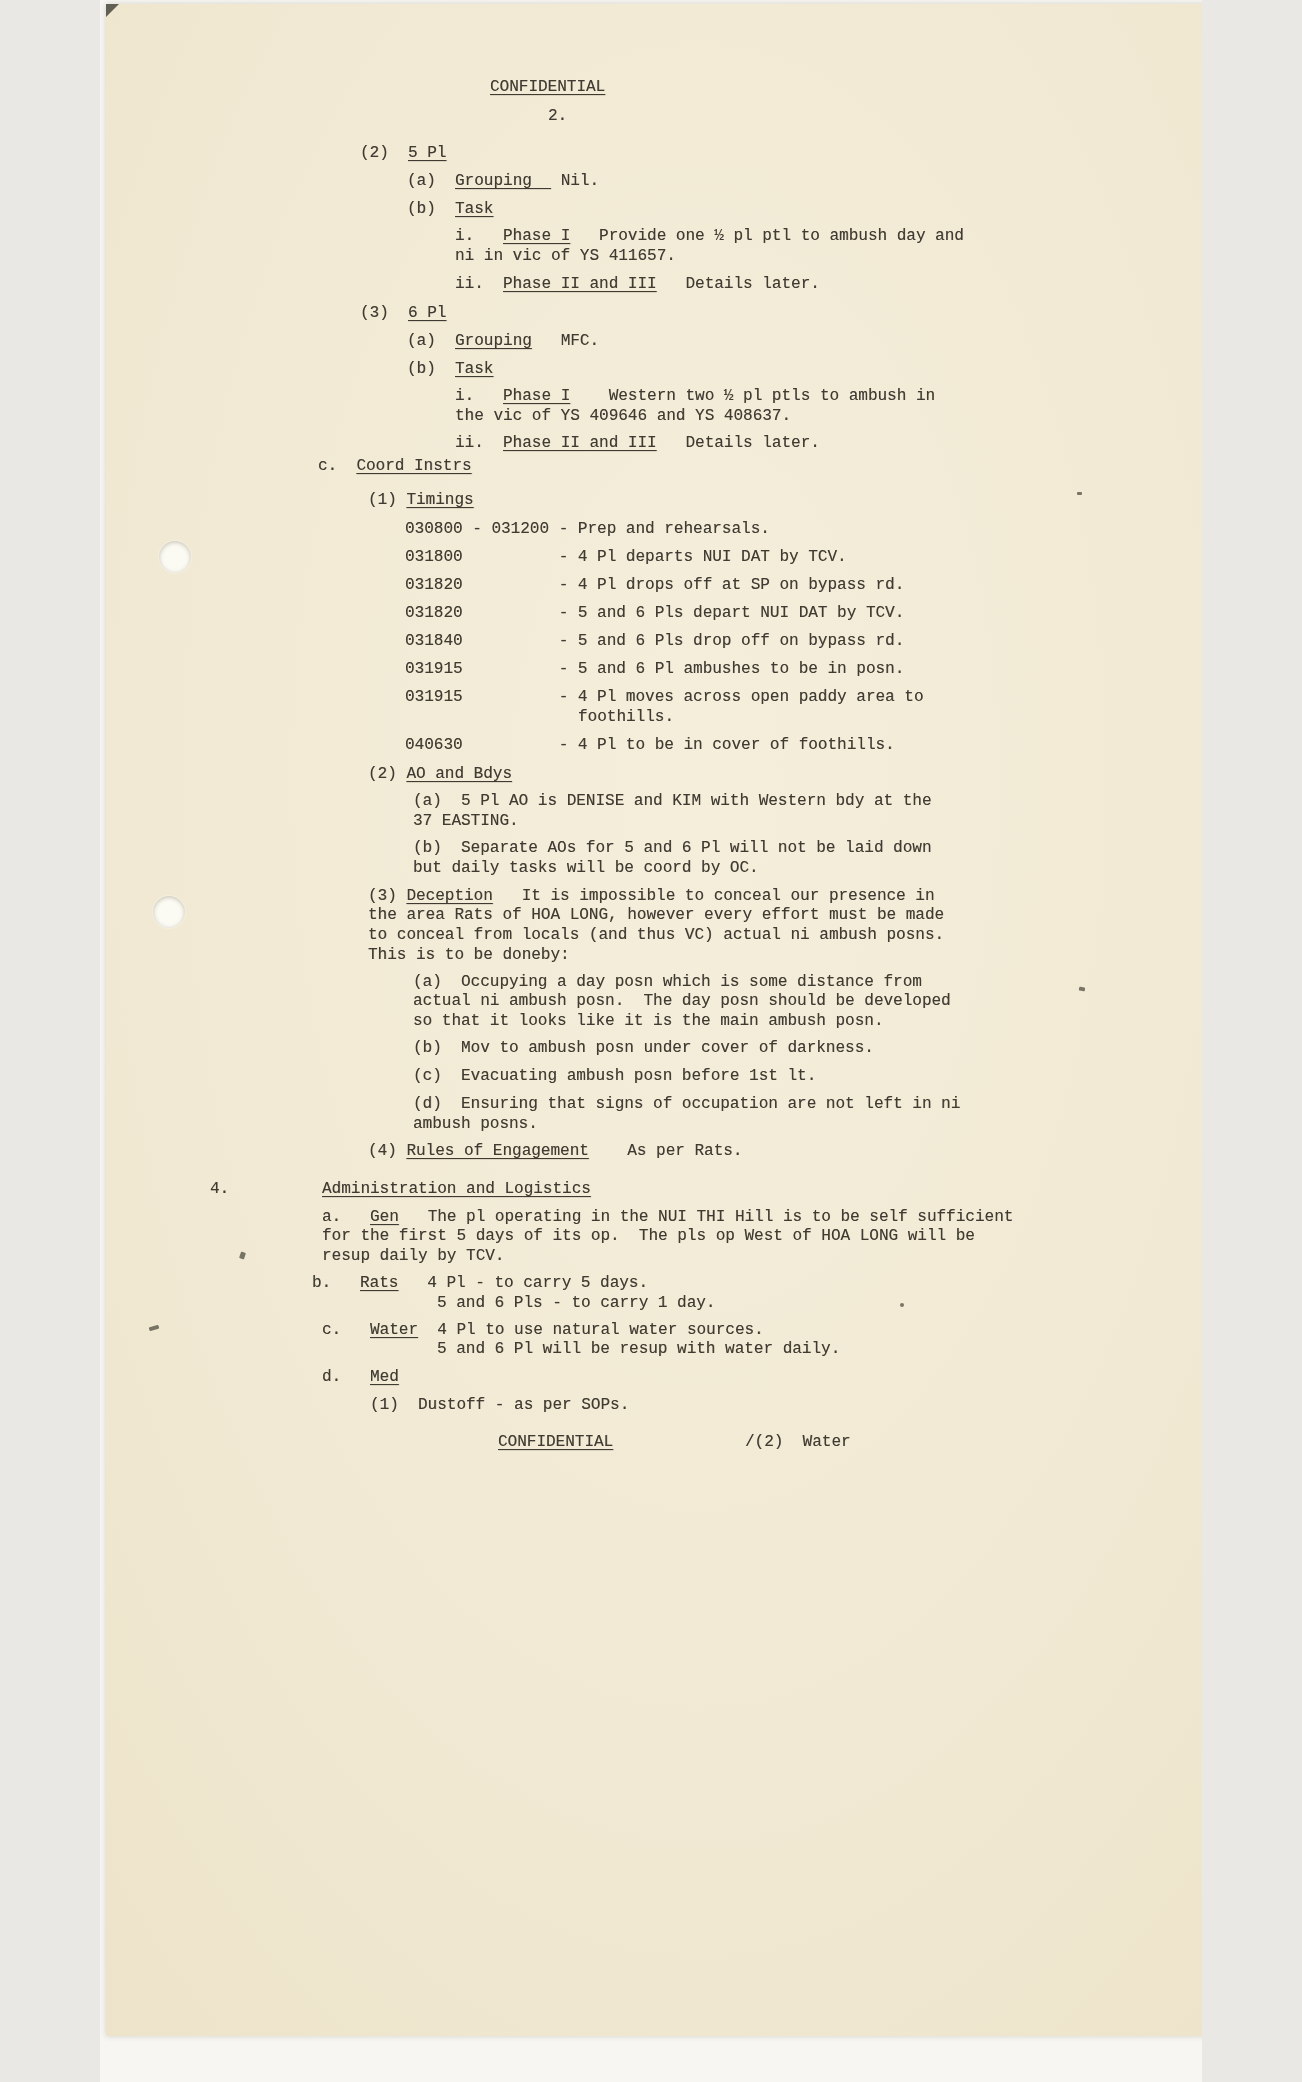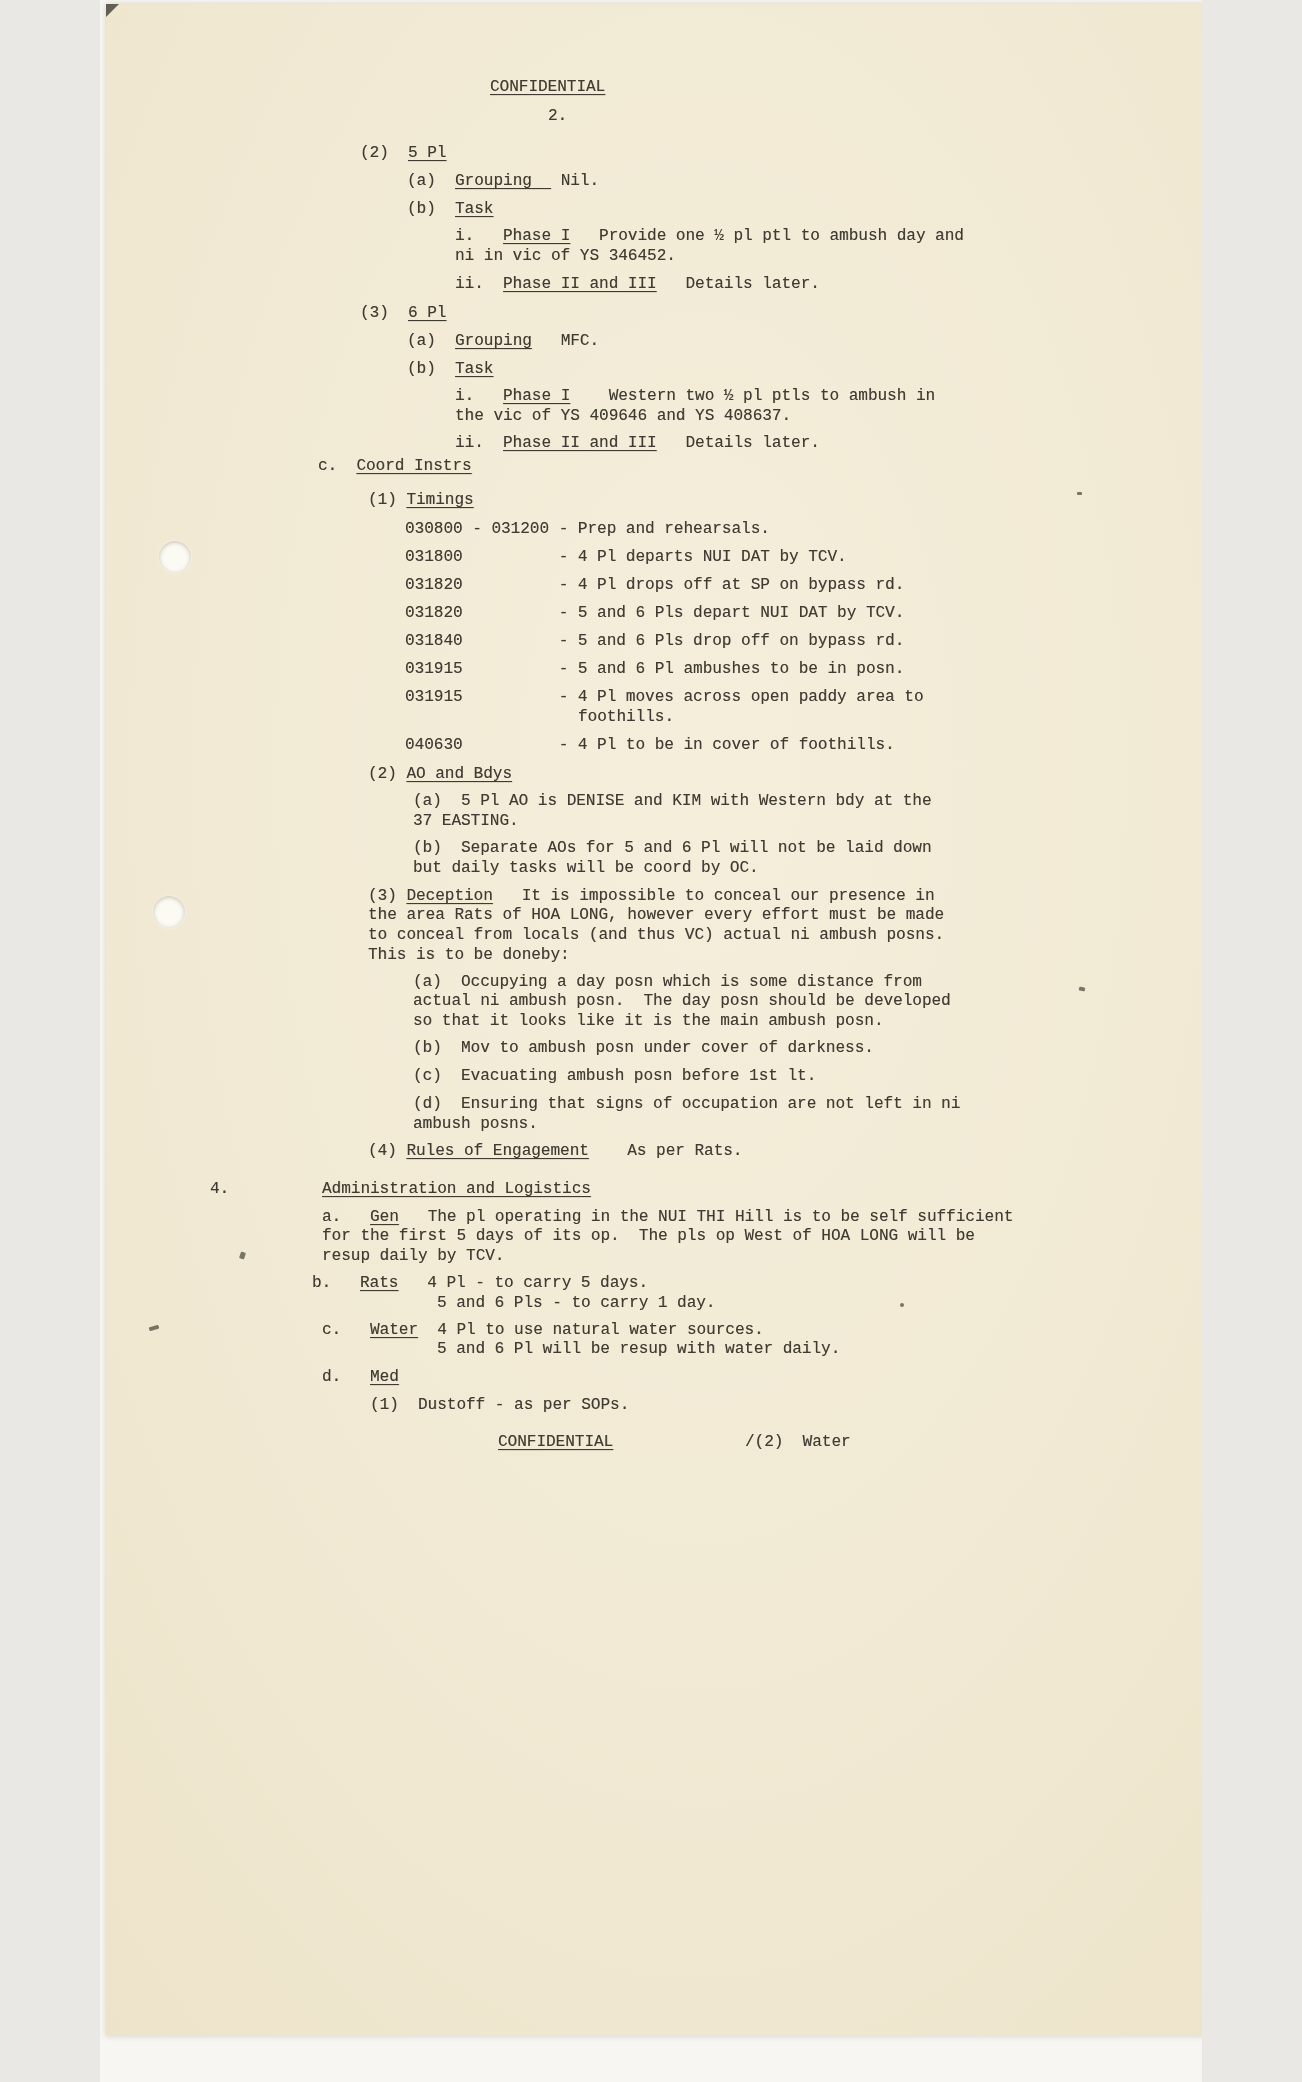--- a/index.html
+++ b/index.html
@@ -62,21 +62,21 @@
   <div class="speck speck-4"></div>
   <div class="speck speck-5"></div>
 
   <div id="lines">
       <div class="line" style="left: 390px; top: 77px;"><span class="u">CONFIDENTIAL</span></div>
       <div class="line" style="left: 448px; top: 106px;"><span>2.</span></div>
       <div class="line" style="left: 260px; top: 143px;"><span>(2)  </span><span class="u">5 Pl</span></div>
       <div class="line" style="left: 307px; top: 171px;"><span>(a)  </span><span class="u">Grouping  </span><span> Nil.</span></div>
       <div class="line" style="left: 307px; top: 199px;"><span>(b)  </span><span class="u">Task</span></div>
       <div class="line" style="left: 355px; top: 226px;"><span>i.   </span><span class="u">Phase I</span><span>   Provide one ½ pl ptl to ambush day and</span></div>
-      <div class="line" style="left: 355px; top: 246px;"><span>ni in vic of YS 346452.</span></div>
+      <div class="line" style="left: 355px; top: 246px;"><span>ni in vic of YS 411657.</span></div>
       <div class="line" style="left: 355px; top: 274px;"><span>ii.  </span><span class="u">Phase II and III</span><span>   Details later.</span></div>
       <div class="line" style="left: 260px; top: 303px;"><span>(3)  </span><span class="u">6 Pl</span></div>
       <div class="line" style="left: 307px; top: 331px;"><span>(a)  </span><span class="u">Grouping</span><span>   MFC.</span></div>
       <div class="line" style="left: 307px; top: 359px;"><span>(b)  </span><span class="u">Task</span></div>
       <div class="line" style="left: 355px; top: 386px;"><span>i.   </span><span class="u">Phase I</span><span>    Western two ½ pl ptls to ambush in</span></div>
       <div class="line" style="left: 355px; top: 406px;"><span>the vic of YS 409646 and YS 408637.</span></div>
       <div class="line" style="left: 355px; top: 433px;"><span>ii.  </span><span class="u">Phase II and III</span><span>   Details later.</span></div>
       <div class="line" style="left: 218px; top: 456px;"><span>c.  </span><span class="u">Coord Instrs</span></div>
       <div class="line" style="left: 268px; top: 490px;"><span>(1) </span><span class="u">Timings</span></div>
       <div class="line" style="left: 305px; top: 519px;"><span>030800 - 031200 - Prep and rehearsals.</span></div>

